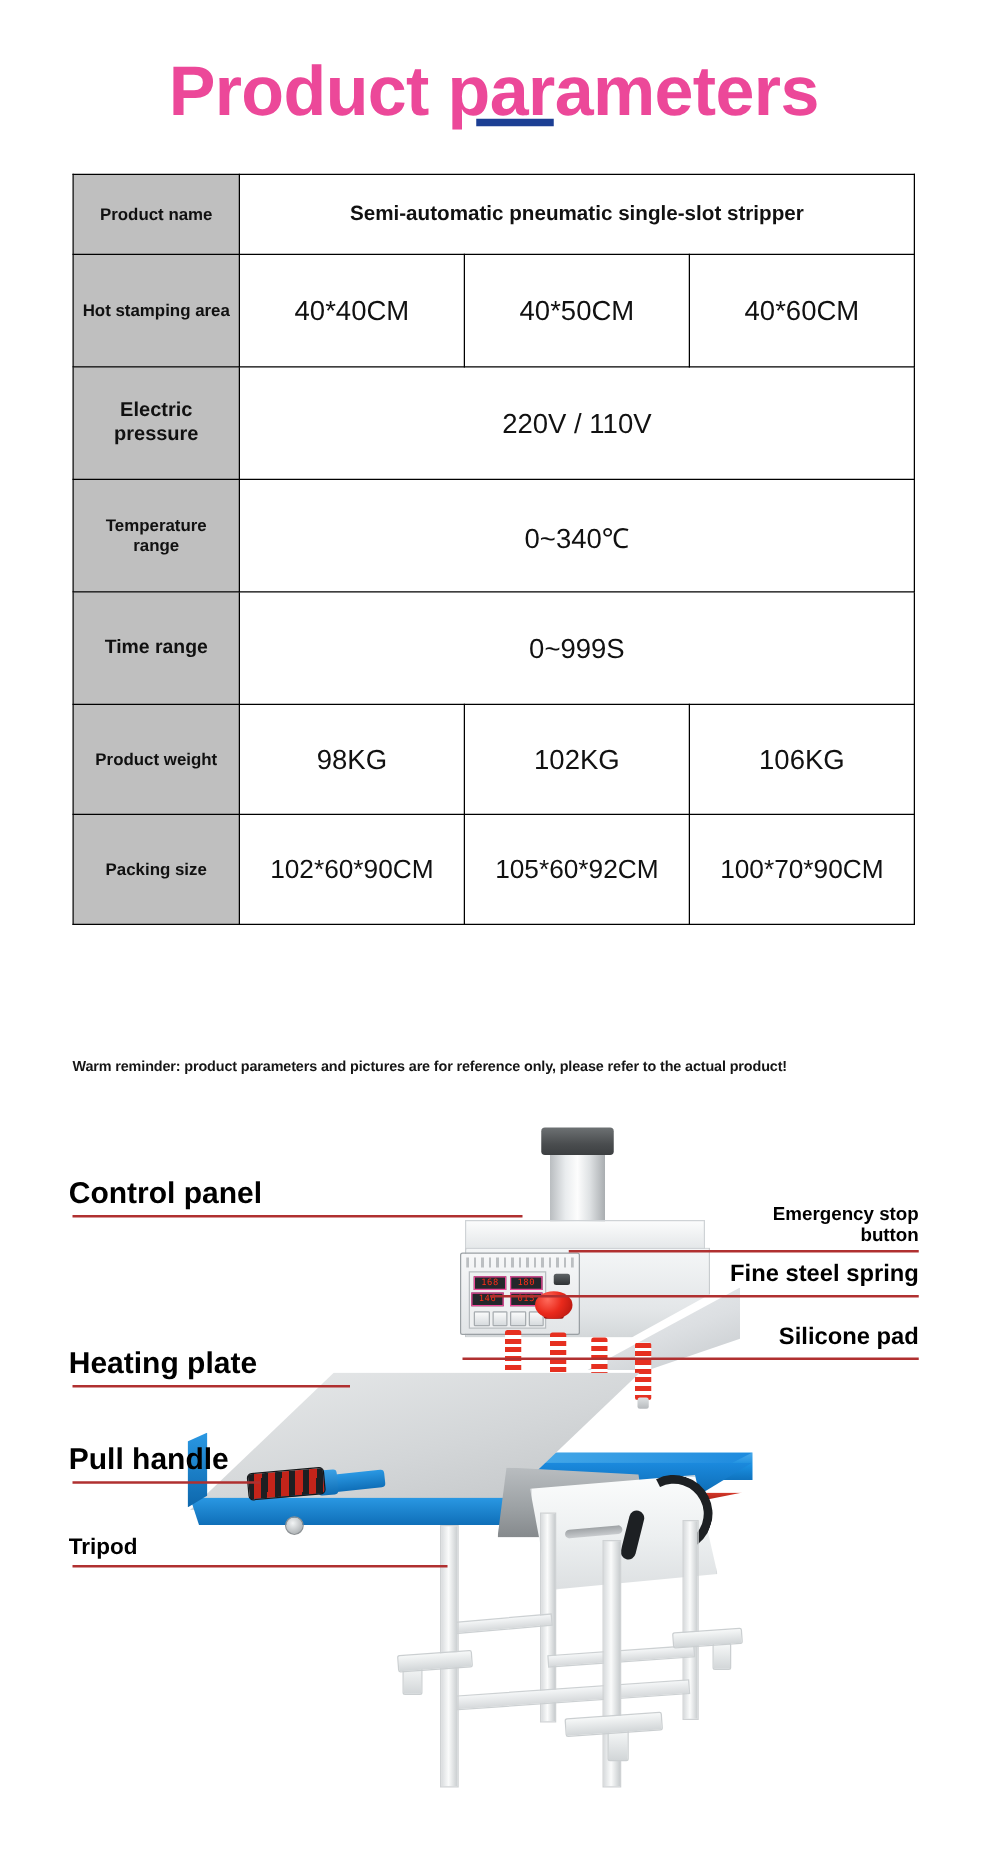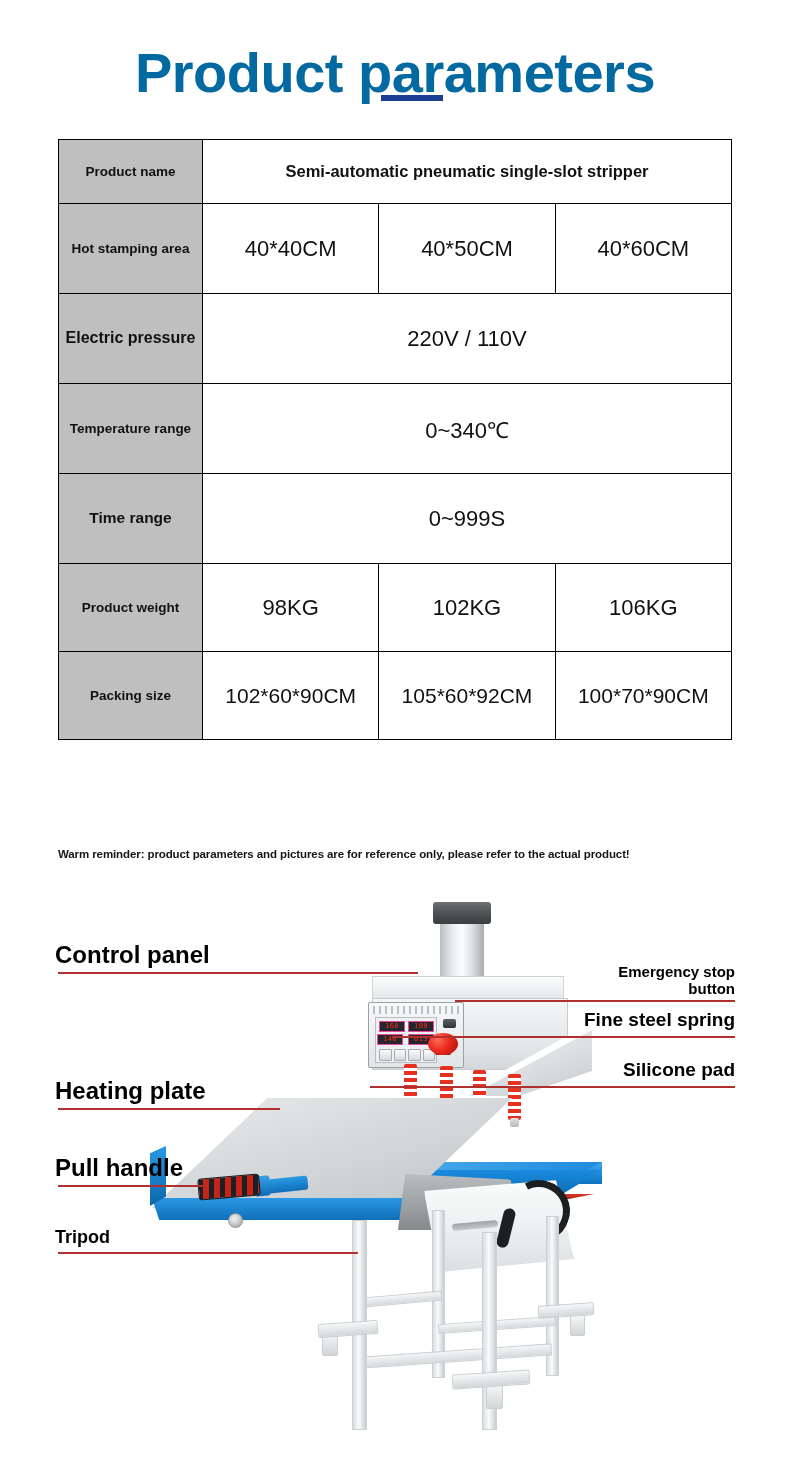--- a/index.html
+++ b/index.html
@@ -14,21 +14,21 @@
 
   
   .title-wrap {
     position: absolute;
     top: 44px; left: 0; width: 790px;
     text-align: center;
   }
   .title {
     font-size: 56px;
     font-weight: bold;
-    color: #0369a1;
+    color: #ec4899;
     letter-spacing: -0.5px;
     line-height: 1.05;
     display: inline-block;
     position: relative;
   }
   .title-underline {
     position: absolute;
     left: 246px;
     bottom: 2px;
     width: 62px;
@@ -46,21 +46,21 @@
     table-layout: fixed;
   }
   .spec-table td {
     border: 1.5px solid #000;
     text-align: center;
     vertical-align: middle;
     color: #111;
   }
   .lbl {
     background: #bfbfbf;
-    width: 144px;
+    width: 133px;
     font-weight: bold;
     line-height: 1.18;
     padding: 4px 6px;
   }
   .lbl.sz-lg { font-size: 15.5px; }
   .lbl.sz-md { font-size: 13.5px; }
   .lbl.sz-sm { font-size: 16px; }
   .val {
     background: #fff;
     font-size: 22px;

